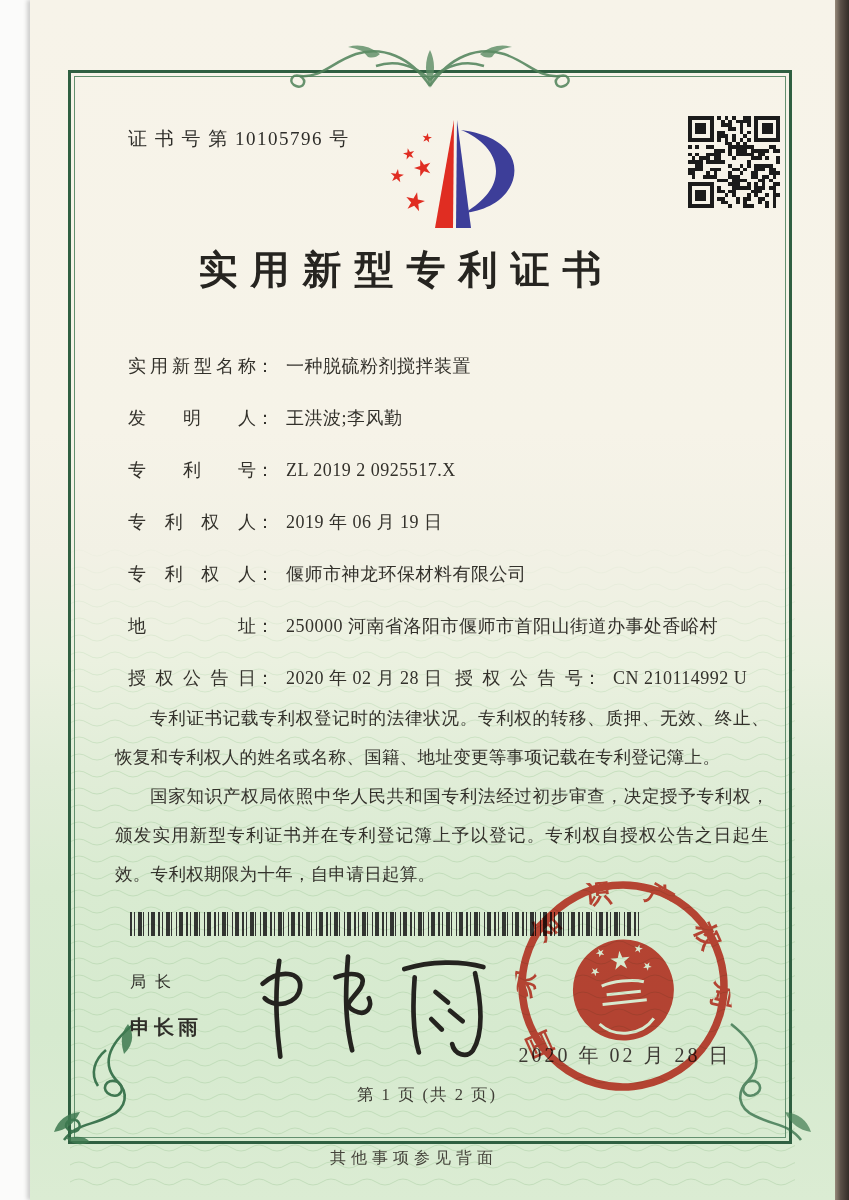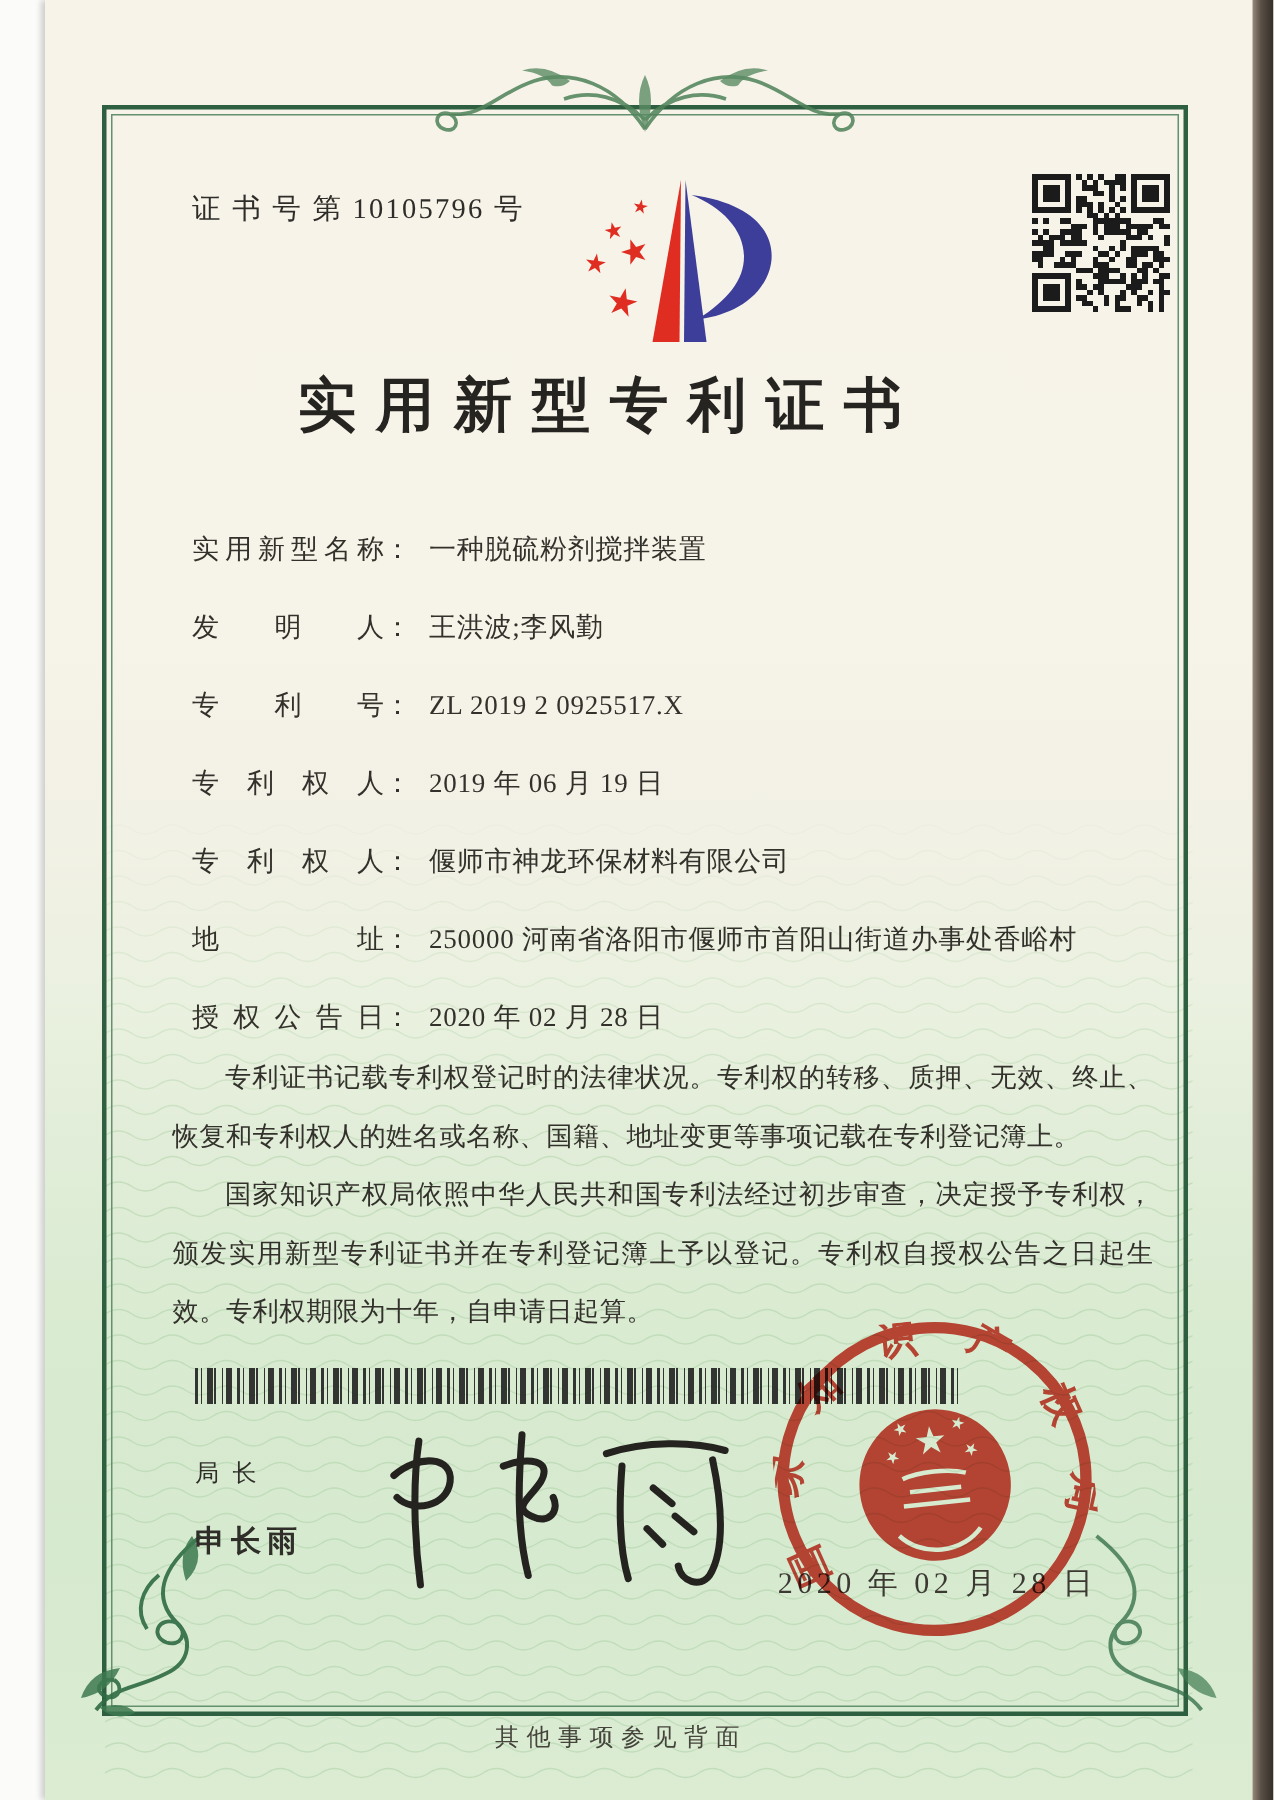--- a/index.html
+++ b/index.html
@@ -529,20 +529,23 @@
       <span class="flabel">专利权人</span><span class="fcolon">：</span><span class="fvalue">2019 年 06 月 19 日</span>
     </div>
     <div class="frow">
       <span class="flabel">专利权人</span><span class="fcolon">：</span><span class="fvalue">偃师市神龙环保材料有限公司</span>
     </div>
     <div class="frow">
       <span class="flabel">地址</span><span class="fcolon">：</span><span class="fvalue">250000 河南省洛阳市偃师市首阳山街道办事处香峪村</span>
     </div>
     <div class="frow">
       <span class="flabel">授权公告日</span><span class="fcolon">：</span><span class="fvalue">2020 年 02 月 28 日</span>
+      <span class="grant-right">
+        <span class="flabel">授权公告号</span><span class="fcolon">：</span><span class="fvalue">CN 210114992 U</span>
+      </span>
     </div>
   </div>
 
   <div class="body-text">
     <p>专利证书记载专利权登记时的法律状况。专利权的转移、质押、无效、终止、恢复和专利权人的姓名或名称、国籍、地址变更等事项记载在专利登记簿上。</p>
     <p>国家知识产权局依照中华人民共和国专利法经过初步审查，决定授予专利权，颁发实用新型专利证书并在专利登记簿上予以登记。专利权自授权公告之日起生效。专利权期限为十年，自申请日起算。</p>
   </div>
 
   <div class="barcode"></div>
 
@@ -584,17 +587,18 @@
       <g stroke="#ffffff" stroke-width="3" fill="none">
         <path d="M84,103 C95,99 115,99 126,103"></path>
         <path d="M88,112 h34"></path>
         <path d="M83,121 h44"></path>
         <path d="M78,140 A34,30 0 0 0 132,140"></path>
       </g>
     </g>
   </svg>
   <div class="seal-date">2020 年 02 月 28 日</div>
 
+  <div class="page-indicator">第 1 页 (共 2 页)</div>
   <div class="back-note">其他事项参见背面</div>
 
 </div>
 
 <div class="scan-edge-right"></div>
 
 </body></html>

